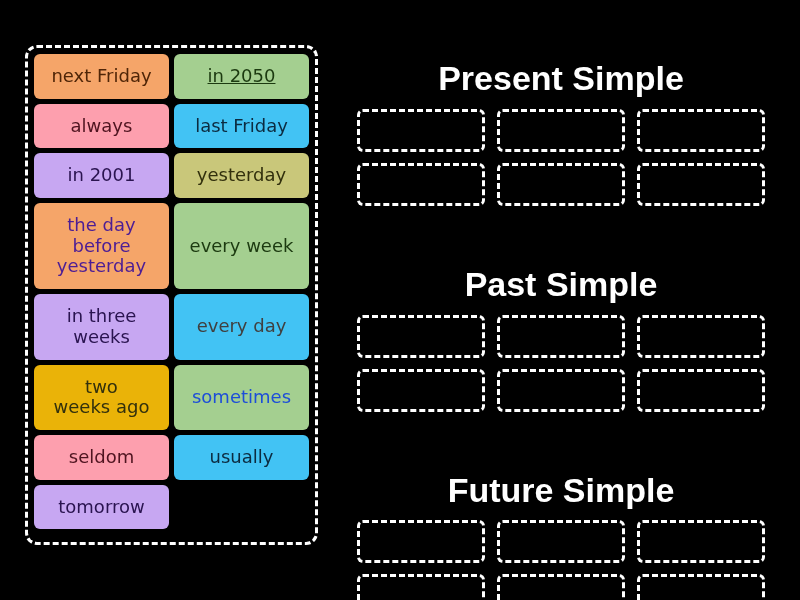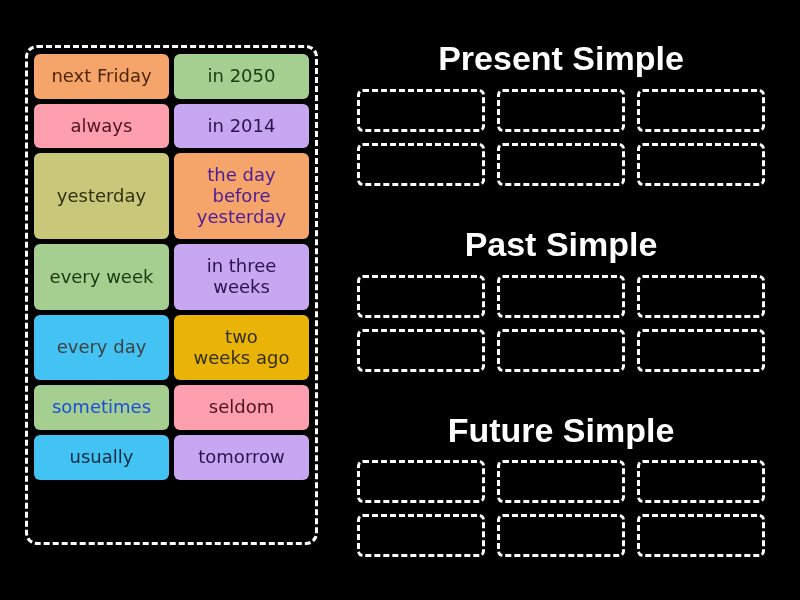--- a/index.html
+++ b/index.html
@@ -43,21 +43,21 @@
   }
 
   
   .group-col {
     position: absolute;
     left: 357px;
     top: 0;
     width: 408px;
   }
   .group-title {
-    margin: 38px 0 10px 0;
+    margin: 58px 0 10px 0;
     text-align: center;
     color: #ffffff;
     font-family: "Liberation Sans", sans-serif;
     font-weight: bold;
     font-size: 34px;
     line-height: 1.2;
   }
   .slot-grid {
     display: grid;
     grid-template-columns: repeat(3, 1fr);
@@ -69,23 +69,24 @@
     border: 3px dashed #fff;
     border-radius: 6px;
     background: transparent;
   }
 </style>
 </head>
 <body>
 
 <div class="tray">
     <div class="tile" style="background: rgb(245, 165, 105); color: rgb(79, 37, 7);">next Friday</div>
-    <div class="tile" style="background: rgb(164, 207, 144); color: rgb(28, 58, 16);">in 2050</div>
+    <div class="tile" style="background: rgb(164, 207, 144); color: rgb(28, 58, 16); text-decoration: underline;">in 2050</div>
     <div class="tile" style="background: rgb(253, 159, 174); color: rgb(79, 20, 32);">always</div>
-    <div class="tile" style="background: rgb(199, 167, 242); color: rgb(42, 20, 80);">in 2014</div>
+    <div class="tile" style="background: rgb(66, 195, 244); color: rgb(12, 43, 64);">last Friday</div>
+    <div class="tile" style="background: rgb(199, 167, 242); color: rgb(42, 20, 80);">in 2001</div>
     <div class="tile" style="background: rgb(201, 199, 122); color: rgb(50, 48, 13);">yesterday</div>
     <div class="tile" style="background: rgb(245, 165, 105); color: #4c1d95;">the day before yesterday</div>
     <div class="tile" style="background: rgb(164, 207, 144); color: rgb(28, 58, 16);">every week</div>
     <div class="tile" style="background: rgb(199, 167, 242); color: rgb(42, 20, 80);">in three weeks</div>
     <div class="tile" style="background: rgb(66, 195, 244); color: #404040;">every day</div>
     <div class="tile" style="background: #eab308; color: rgb(50, 48, 13);">two
 weeks ago</div>
     <div class="tile" style="background: rgb(164, 207, 144); color: #1d4ed8;">sometimes</div>
     <div class="tile" style="background: rgb(253, 159, 174); color: rgb(79, 20, 32);">seldom</div>
     <div class="tile" style="background: rgb(66, 195, 244); color: rgb(12, 43, 64);">usually</div>

